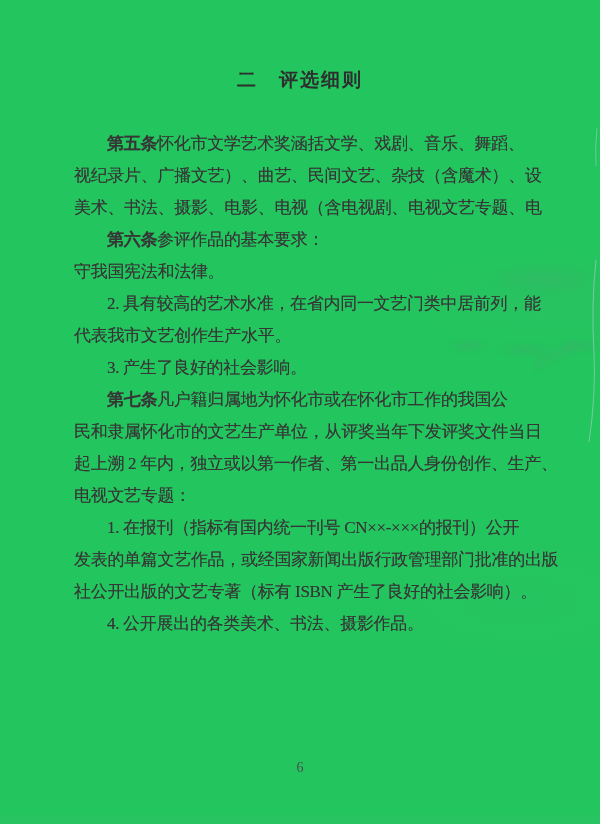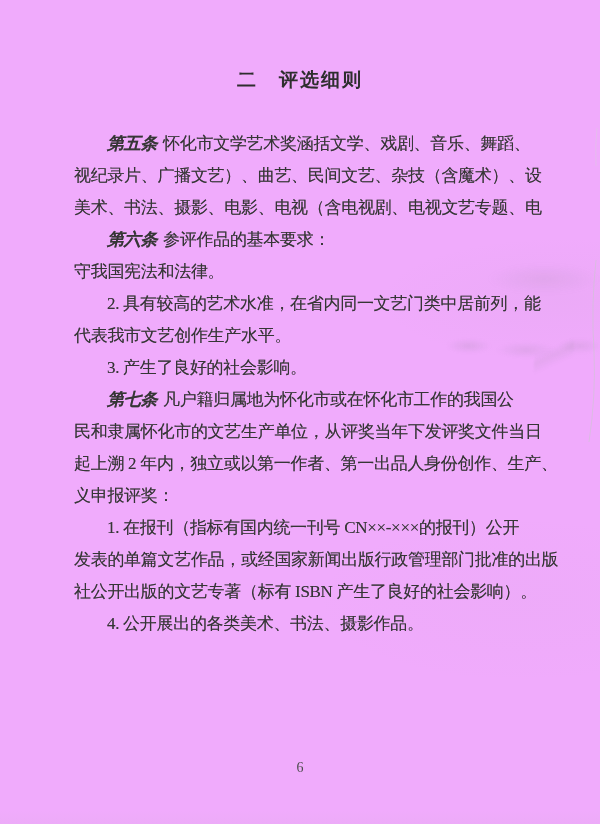--- a/index.html
+++ b/index.html
@@ -4,21 +4,21 @@
 <style>
   html, body {
     margin: 0;
     padding: 0;
     background: #ffffff;
   }
   .page {
     position: relative;
     width: 600px;
     height: 824px;
-    background: #f0abfc;
+    background: #22c55e;
     overflow: hidden;
     font-family: "Liberation Serif", "DejaVu Serif", serif;
   }
   
   .page::before {
     content: "";
     position: absolute;
     inset: 0;
     background:
       radial-gradient(ellipse 260px 90px at 560px 300px, rgba(150,150,155,0.05), transparent 70%),
@@ -47,21 +47,21 @@
   .line {
     height: 32px;
     line-height: 32px;
     font-size: 17px;
     letter-spacing: -0.3px;
     color: #363636;
     white-space: nowrap;
     text-shadow: 0 0 0.5px rgba(60,60,60,0.55);
   }
   .line.indent { padding-left: 33px; }
-  .prefix { font-weight: 700; margin-right: 6px; font-style: italic; }
+  .prefix { font-weight: 700; margin-right: 0; }
   .prefix:empty { display: none; }
   .page-number {
     position: absolute;
     top: 760px;
     left: 0;
     width: 100%;
     text-align: center;
     font-size: 14px;
     color: #4c4c4c;
   }
@@ -108,21 +108,21 @@
     <div class="line"><span>视纪录片、广播文艺）、曲艺、民间文艺、杂技（含魔术）、设</span></div>
     <div class="line"><span>美术、书法、摄影、电影、电视（含电视剧、电视文艺专题、电</span></div>
     <div class="line indent"><span class="prefix">第六条</span><span>参评作品的基本要求：</span></div>
     <div class="line"><span>守我国宪法和法律。</span></div>
     <div class="line indent"><span>2. 具有较高的艺术水准，在省内同一文艺门类中居前列，能</span></div>
     <div class="line"><span>代表我市文艺创作生产水平。</span></div>
     <div class="line indent"><span>3. 产生了良好的社会影响。</span></div>
     <div class="line indent"><span class="prefix">第七条</span><span>凡户籍归属地为怀化市或在怀化市工作的我国公</span></div>
     <div class="line"><span>民和隶属怀化市的文艺生产单位，从评奖当年下发评奖文件当日</span></div>
     <div class="line"><span>起上溯 2 年内，独立或以第一作者、第一出品人身份创作、生产、</span></div>
-    <div class="line"><span>义申报评奖：</span></div>
+    <div class="line"><span>电视文艺专题：</span></div>
     <div class="line indent"><span>1. 在报刊（指标有国内统一刊号 CN××-×××的报刊）公开</span></div>
     <div class="line"><span>发表的单篇文艺作品，或经国家新闻出版行政管理部门批准的出版</span></div>
     <div class="line"><span>社公开出版的文艺专著（标有 ISBN 产生了良好的社会影响）。</span></div>
     <div class="line indent"><span>4. 公开展出的各类美术、书法、摄影作品。</span></div>
   </div>
 
   <div class="page-number">6</div>
 
   <div class="smudge-a"></div>
   <div class="smudge-b"></div>

